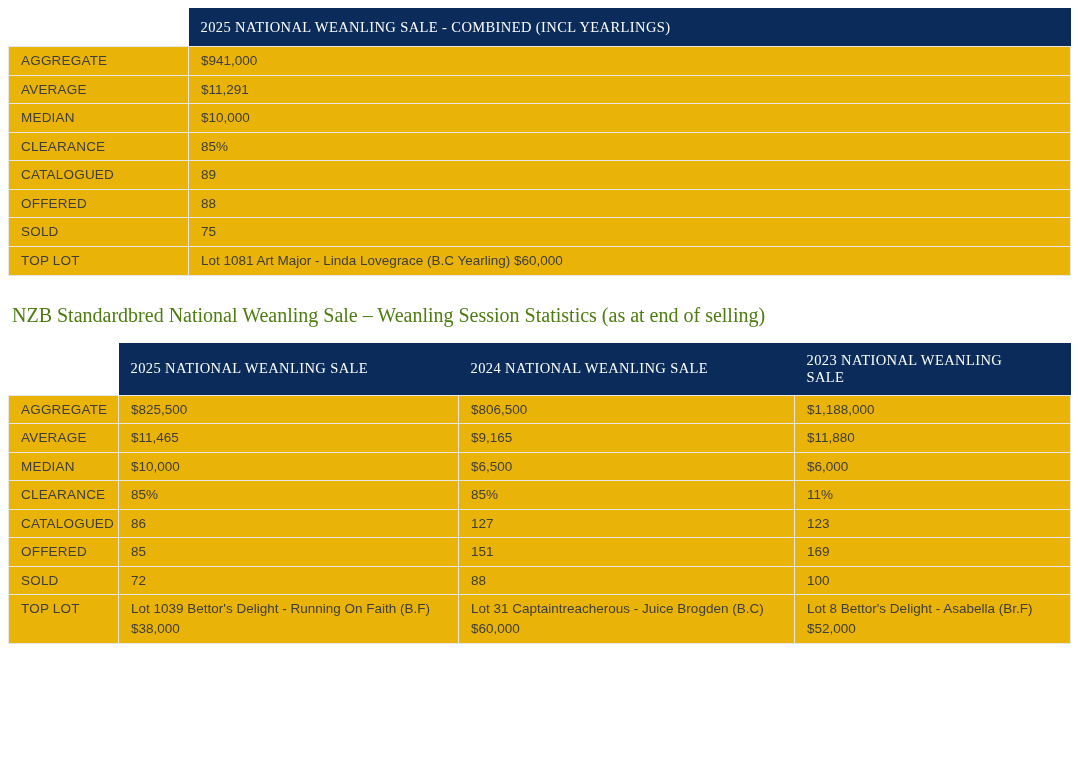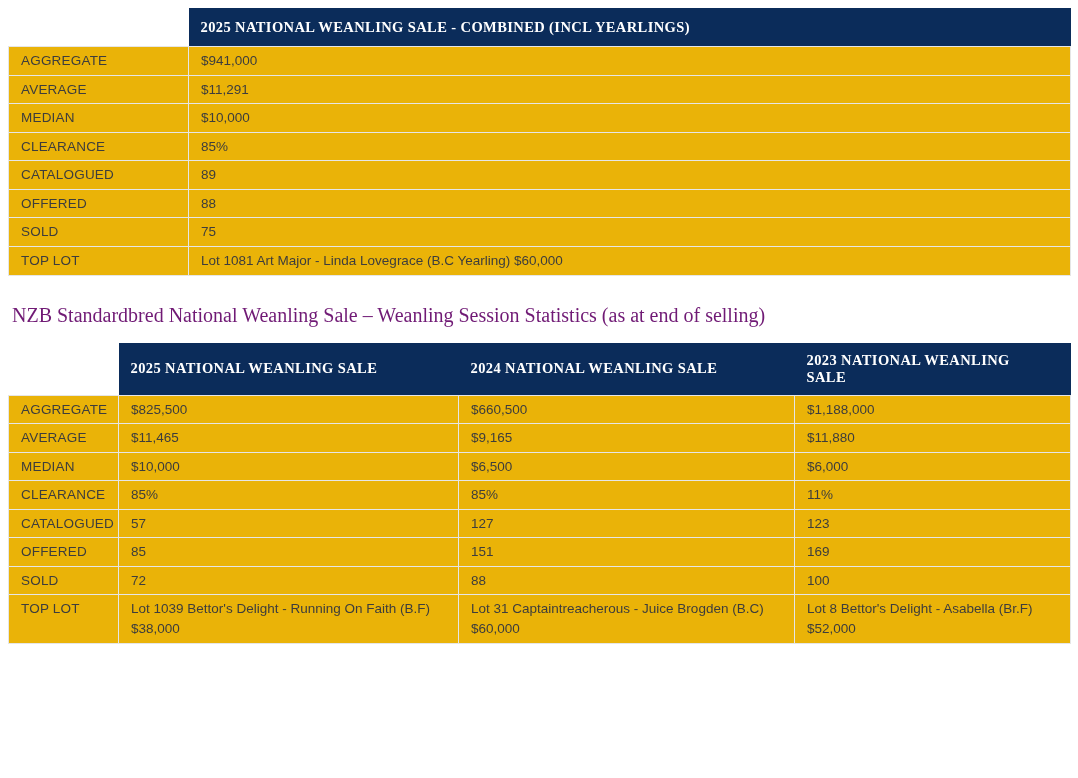--- a/index.html
+++ b/index.html
@@ -28,21 +28,21 @@
 
   .t2 col.c1 { width: 110px; }
   .t2 col.c2 { width: 340px; }
   .t2 col.c3 { width: 336px; }
   .t2 col.c4 { width: 276px; }
 
   thead th {
     background: #0b2c5a;
     color: #ffffff;
     font-family: "Liberation Serif", serif;
-    font-weight: bold;
+    font-weight: normal;
     font-size: 14.5px;
     letter-spacing: 0.4px;
     text-align: left;
     padding: 9px 28px 9px 12px;
     border: none;
     vertical-align: middle;
     height: 20px;
   }
   thead th.blank {
     background: #ffffff;
@@ -56,21 +56,21 @@
     color: #3d3d3d;
     background: #eab308;
   }
   tbody td.label {
     color: #3d3d3d;
     letter-spacing: 0.2px;
   }
   .section-title {
     font-family: "Liberation Serif", serif;
     font-size: 20px;
-    color: #701a75;
+    color: #4d7c0f;
     margin: 28px 0 16px 4px;
     font-weight: normal;
   }
 </style>
 </head>
 <body>
 
 <div class="page">
 
   <table class="t1">
@@ -134,21 +134,21 @@
         <th class="blank"></th>
         <th>2025 NATIONAL WEANLING SALE</th>
         <th>2024 NATIONAL WEANLING SALE</th>
         <th>2023 NATIONAL WEANLING SALE</th>
       </tr>
     </thead>
     <tbody>
       <tr>
         <td class="label">AGGREGATE</td>
         <td>$825,500</td>
-        <td>$660,500</td>
+        <td>$806,500</td>
         <td>$1,188,000</td>
       </tr>
       <tr>
         <td class="label">AVERAGE</td>
         <td>$11,465</td>
         <td>$9,165</td>
         <td>$11,880</td>
       </tr>
       <tr>
         <td class="label">MEDIAN</td>
@@ -157,21 +157,21 @@
         <td>$6,000</td>
       </tr>
       <tr>
         <td class="label">CLEARANCE</td>
         <td>85%</td>
         <td>85%</td>
         <td>11%</td>
       </tr>
       <tr>
         <td class="label">CATALOGUED</td>
-        <td>57</td>
+        <td>86</td>
         <td>127</td>
         <td>123</td>
       </tr>
       <tr>
         <td class="label">OFFERED</td>
         <td>85</td>
         <td>151</td>
         <td>169</td>
       </tr>
       <tr>

